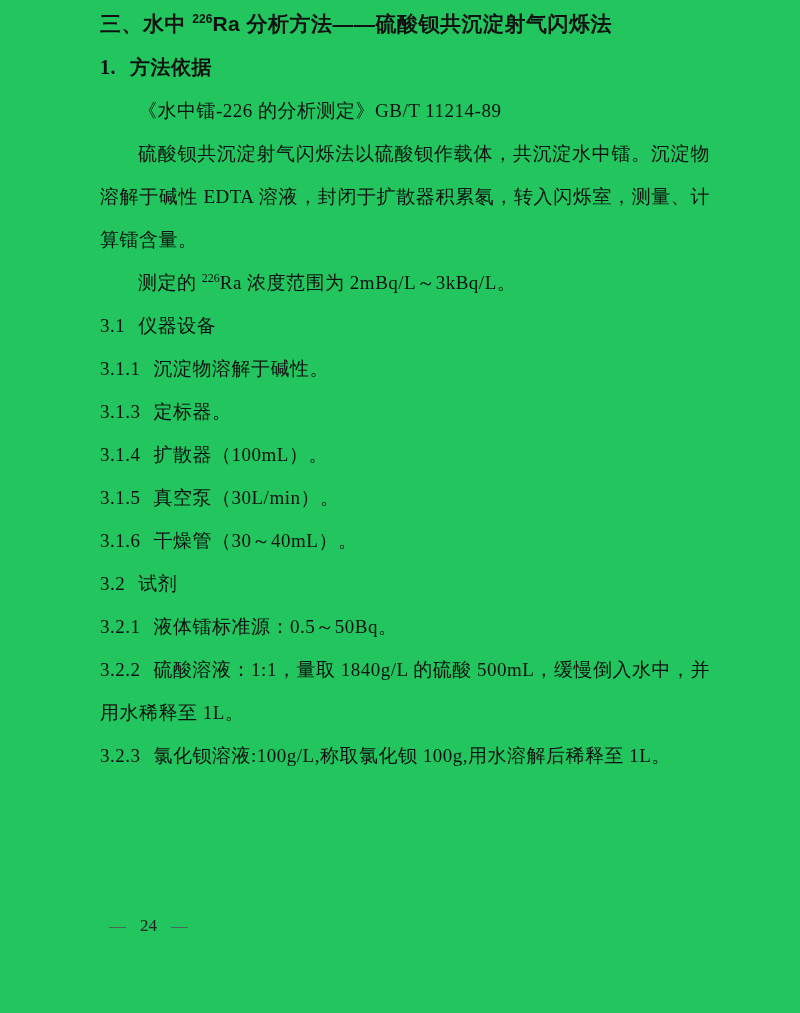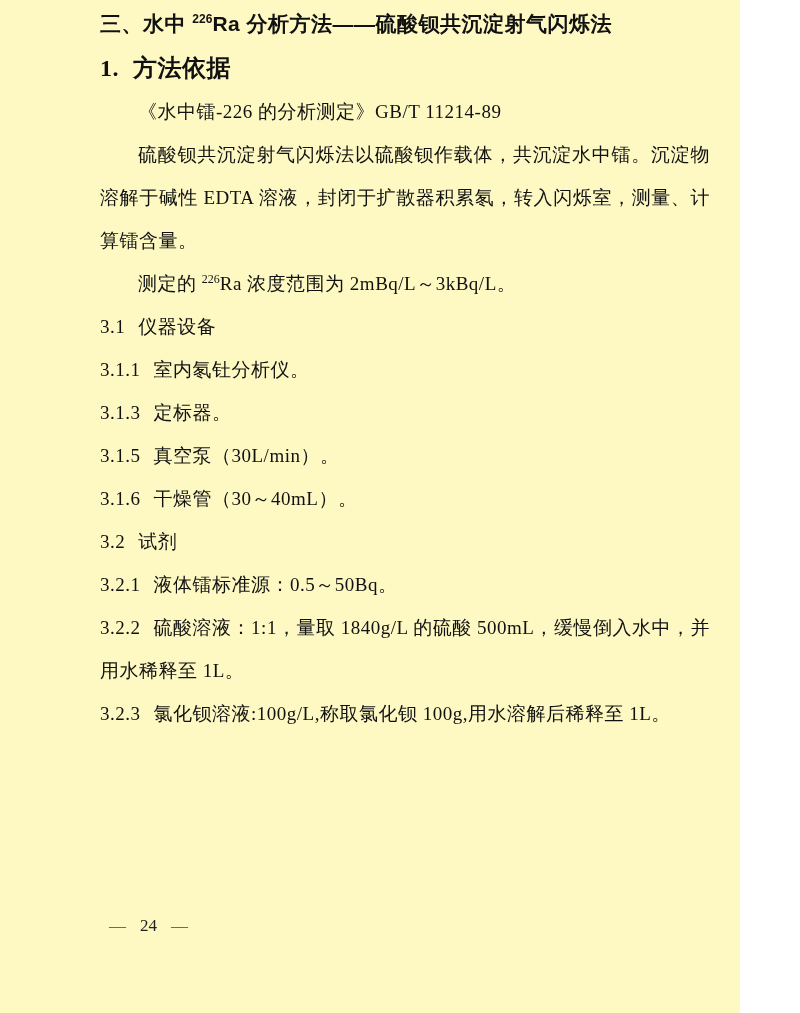--- a/index.html
+++ b/index.html
@@ -2,23 +2,23 @@
 <html><head>
 <meta charset="utf-8">
 <style>
   html, body {
     margin: 0;
     padding: 0;
     background: #ffffff;
   }
   .page {
     position: relative;
-    width: 740px;
+    width: 800px;
     height: 1013px;
-    background: #fef9c3;
+    background: #22c55e;
     color: #111111;
     font-family: "Liberation Serif", "DejaVu Serif", serif;
     overflow: hidden;
   }
   .content {
     position: absolute;
     left: 100px;
     top: 2px;
     width: 610px;
   }
@@ -29,21 +29,21 @@
   }
   .doc-title {
     font-size: 21px;
     font-weight: 700;
     font-family: "Liberation Sans", "DejaVu Sans", sans-serif;
     line-height: 44px;
     letter-spacing: 0.5px;
     white-space: nowrap;
   }
   .heading {
-    font-size: 24px;
+    font-size: 20px;
     font-weight: 700;
     font-family: "Liberation Sans", "DejaVu Sans", sans-serif;
     line-height: 43px;
     letter-spacing: 0.5px;
   }
   .heading .h-num {
     font-family: "Liberation Serif", "DejaVu Serif", serif;
     margin-right: 14px;
   }
   .sub-heading {
@@ -97,25 +97,26 @@
     <div class="line indent">《水中镭-226 的分析测定》GB/T 11214-89</div>
 
 
     <div class="line indent para">硫酸钡共沉淀射气闪烁法以硫酸钡作载体，共沉淀水中镭。沉淀物溶解于碱性 EDTA 溶液，封闭于扩散器积累氡，转入闪烁室，测量、计算镭含量。</div>
 
     <div class="line indent"><span>测定的 </span><sup class="iso">226</sup><span>Ra 浓度范围为 2mBq/L～3kBq/L。</span></div>
 
 
     <div class="sub-heading"><span class="num">3.1</span><span>仪器设备</span></div>
 
-    <div class="line"><span class="num">3.1.1</span><span class="item-text">室内氡钍分析仪。</span></div>
+    <div class="line"><span class="num">3.1.1</span><span class="item-text">沉淀物溶解于碱性。</span></div>
 
 
     <div class="line"><span class="num">3.1.3</span><span class="item-text">定标器。</span></div>
 
+    <div class="line"><span class="num">3.1.4</span><span class="item-text">扩散器（100mL）。</span></div>
 
     <div class="line"><span class="num">3.1.5</span><span class="item-text">真空泵（30L/min）。</span></div>
 
     <div class="line"><span class="num">3.1.6</span><span class="item-text">干燥管（30～40mL）。</span></div>
 
     <div class="sub-heading"><span class="num">3.2</span><span>试剂</span></div>
 
     <div class="line"><span class="num">3.2.1</span><span class="item-text">液体镭标准源：0.5～50Bq。</span></div>
 
     <div class="line para"><span class="num">3.2.2</span><span class="item-text">硫酸溶液：1:1，量取 1840g/L 的硫酸 500mL，缓慢倒入水中，并用水稀释至 1L。</span></div>

